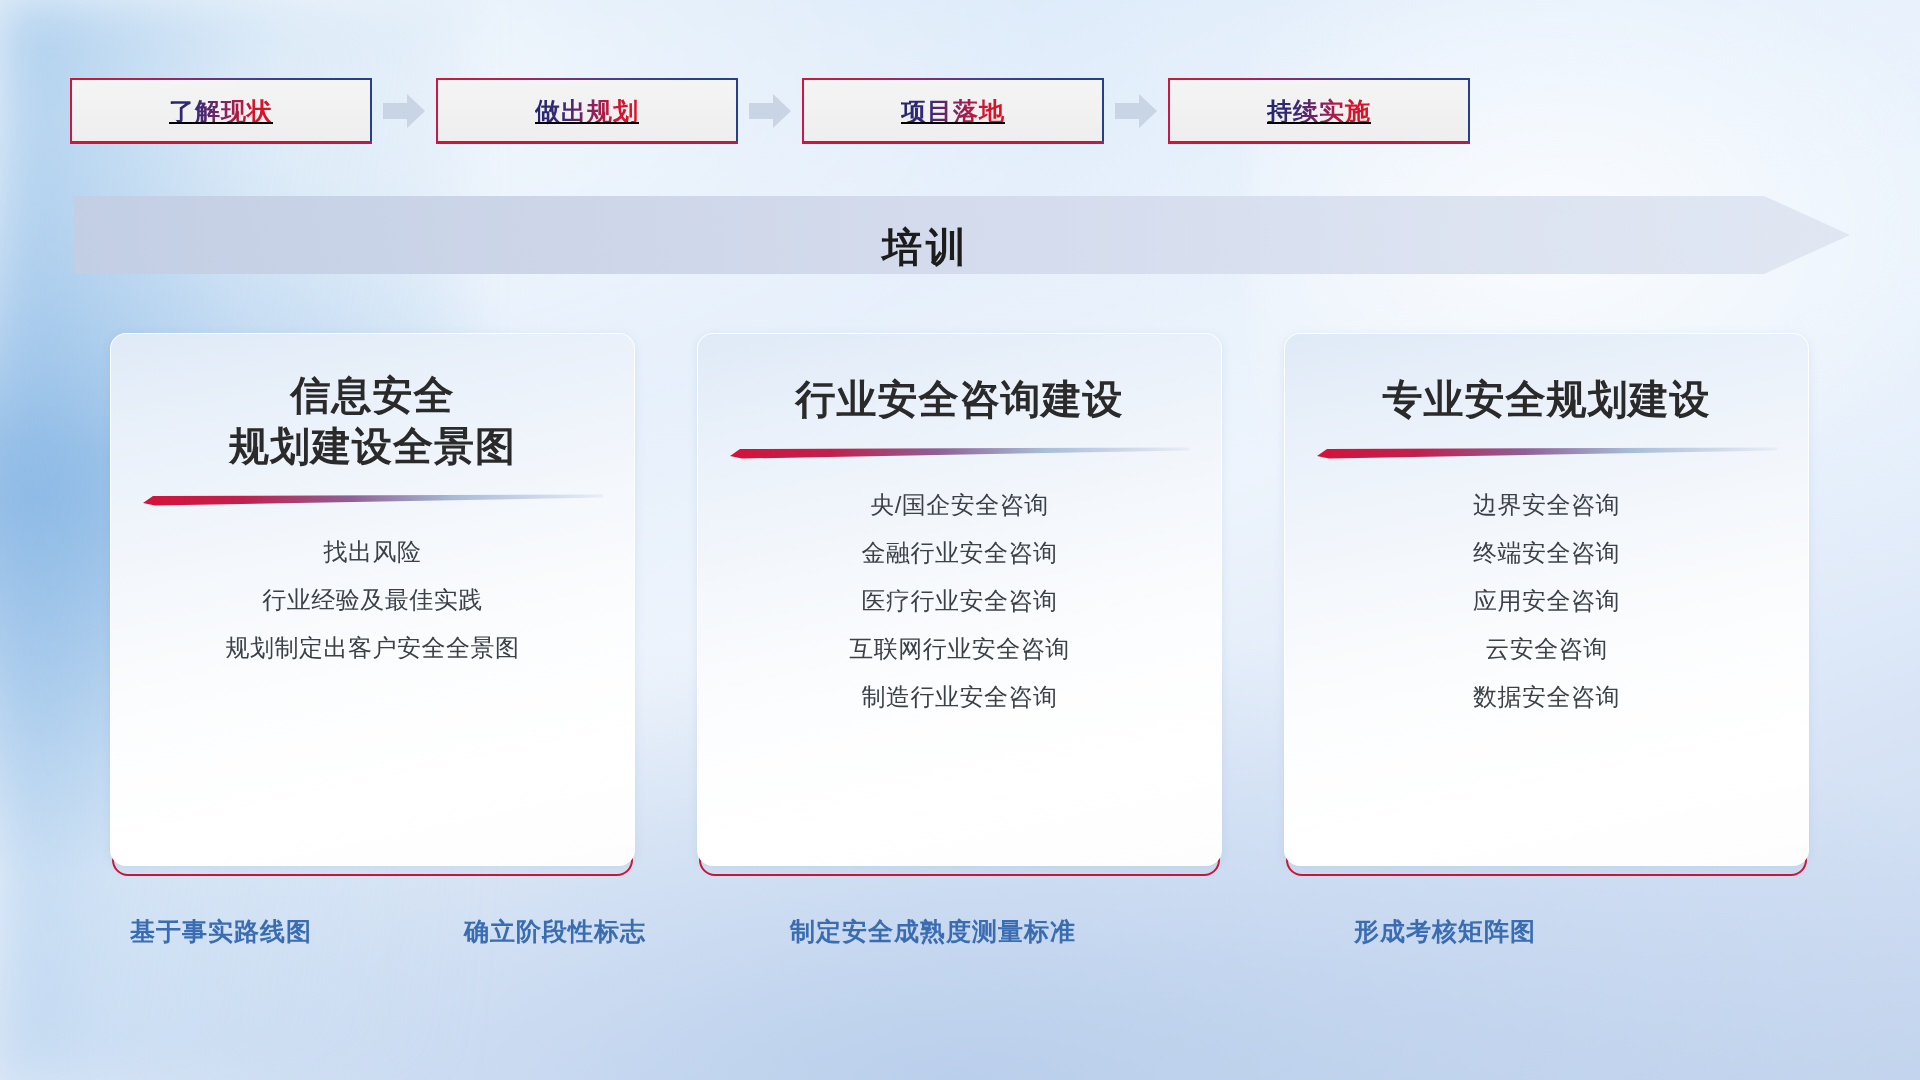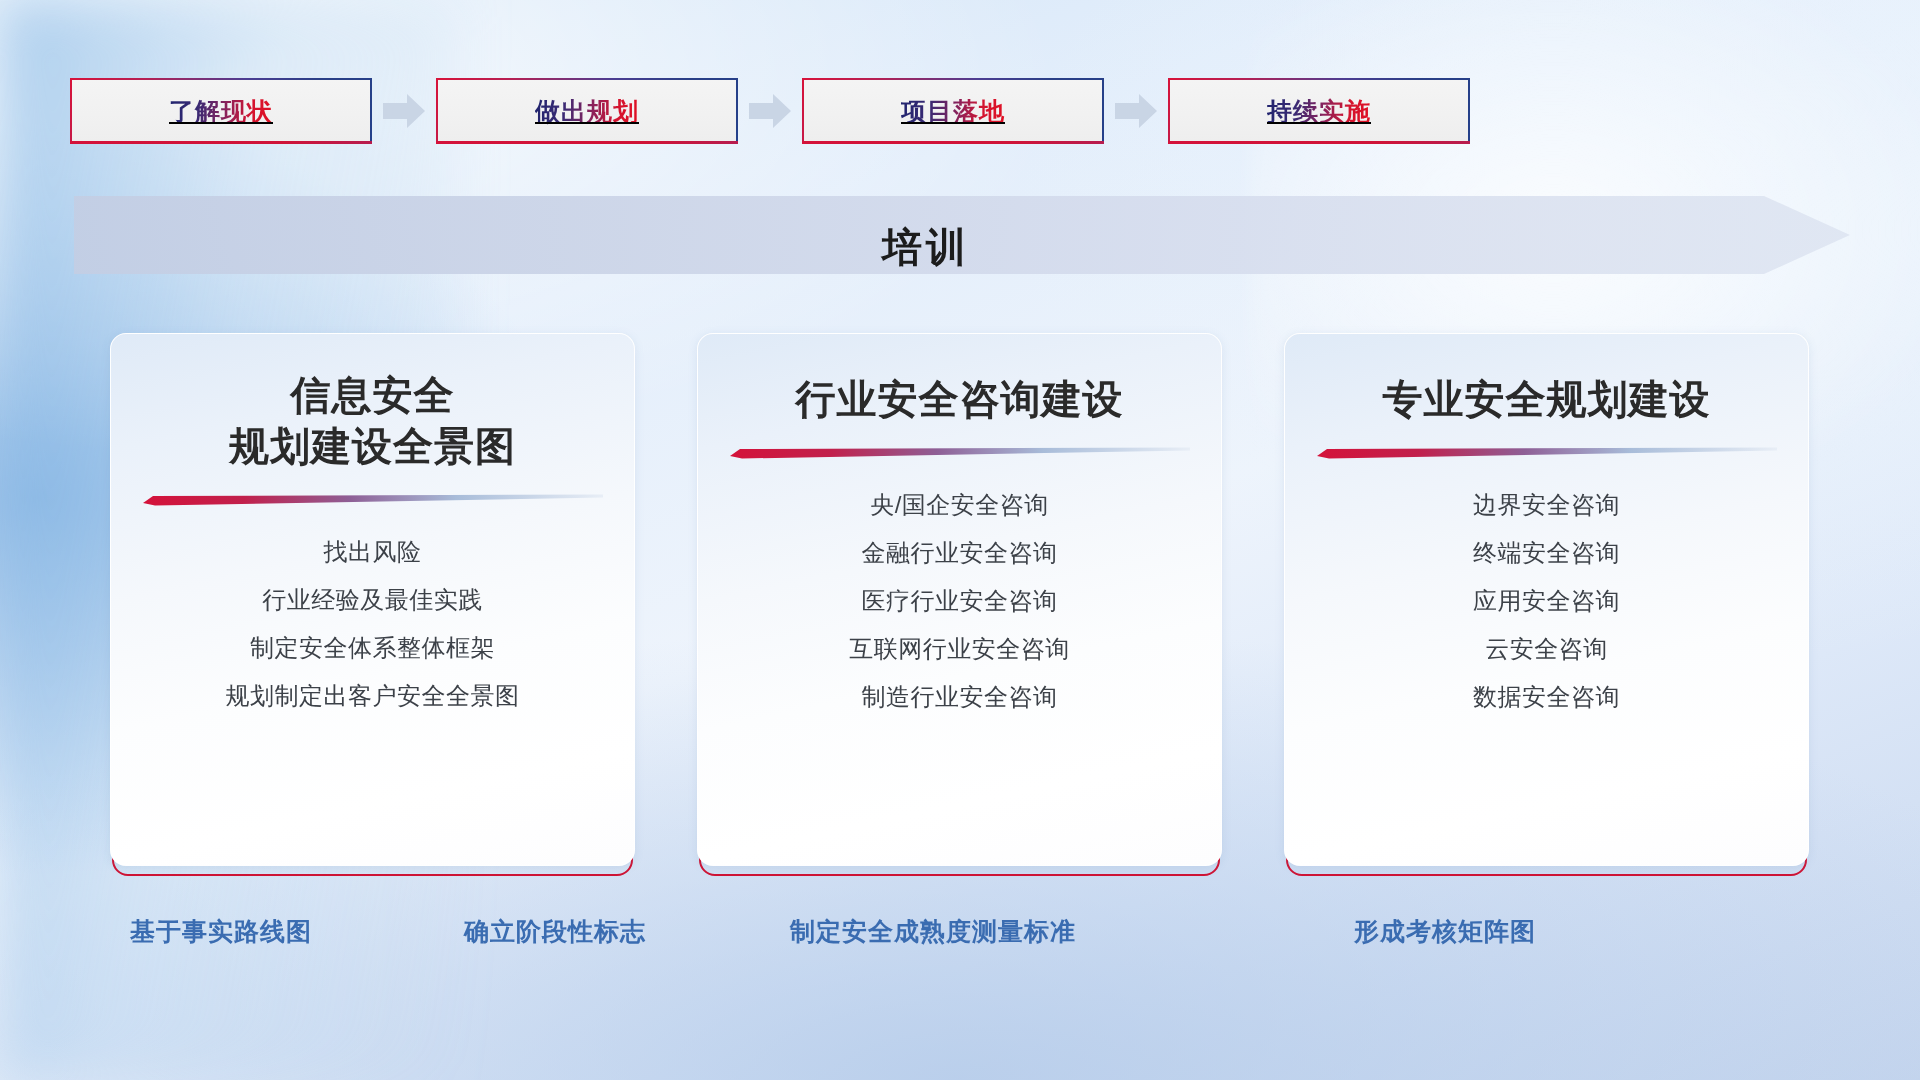--- a/index.html
+++ b/index.html
@@ -197,21 +197,20 @@
                 <stop offset="68%" stop-color="#a8bcd9"></stop>
                 <stop offset="100%" stop-color="#e8eef6"></stop>
               </linearGradient>
             </defs>
             <path d="M0,9 L10,2 L460,0.5 L460,3.5 L12,11.5 Z" fill="url(#dg0)"></path>
           </svg>
         </div>
         <ul class="card-list">
           <li>找出风险</li>
           <li>行业经验及最佳实践</li>
-          <li>制定安全体系整体框架</li>
           <li>规划制定出客户安全全景图</li>
         </ul>
       </div>
     </div>
     <div class="card-slot">
       <div class="card-shadow"></div>
       <div class="card">
         <div class="card-title">行业安全咨询建设</div>
         <div class="divider-wrap">
           <svg width="460" height="12" viewBox="0 0 460 12">

